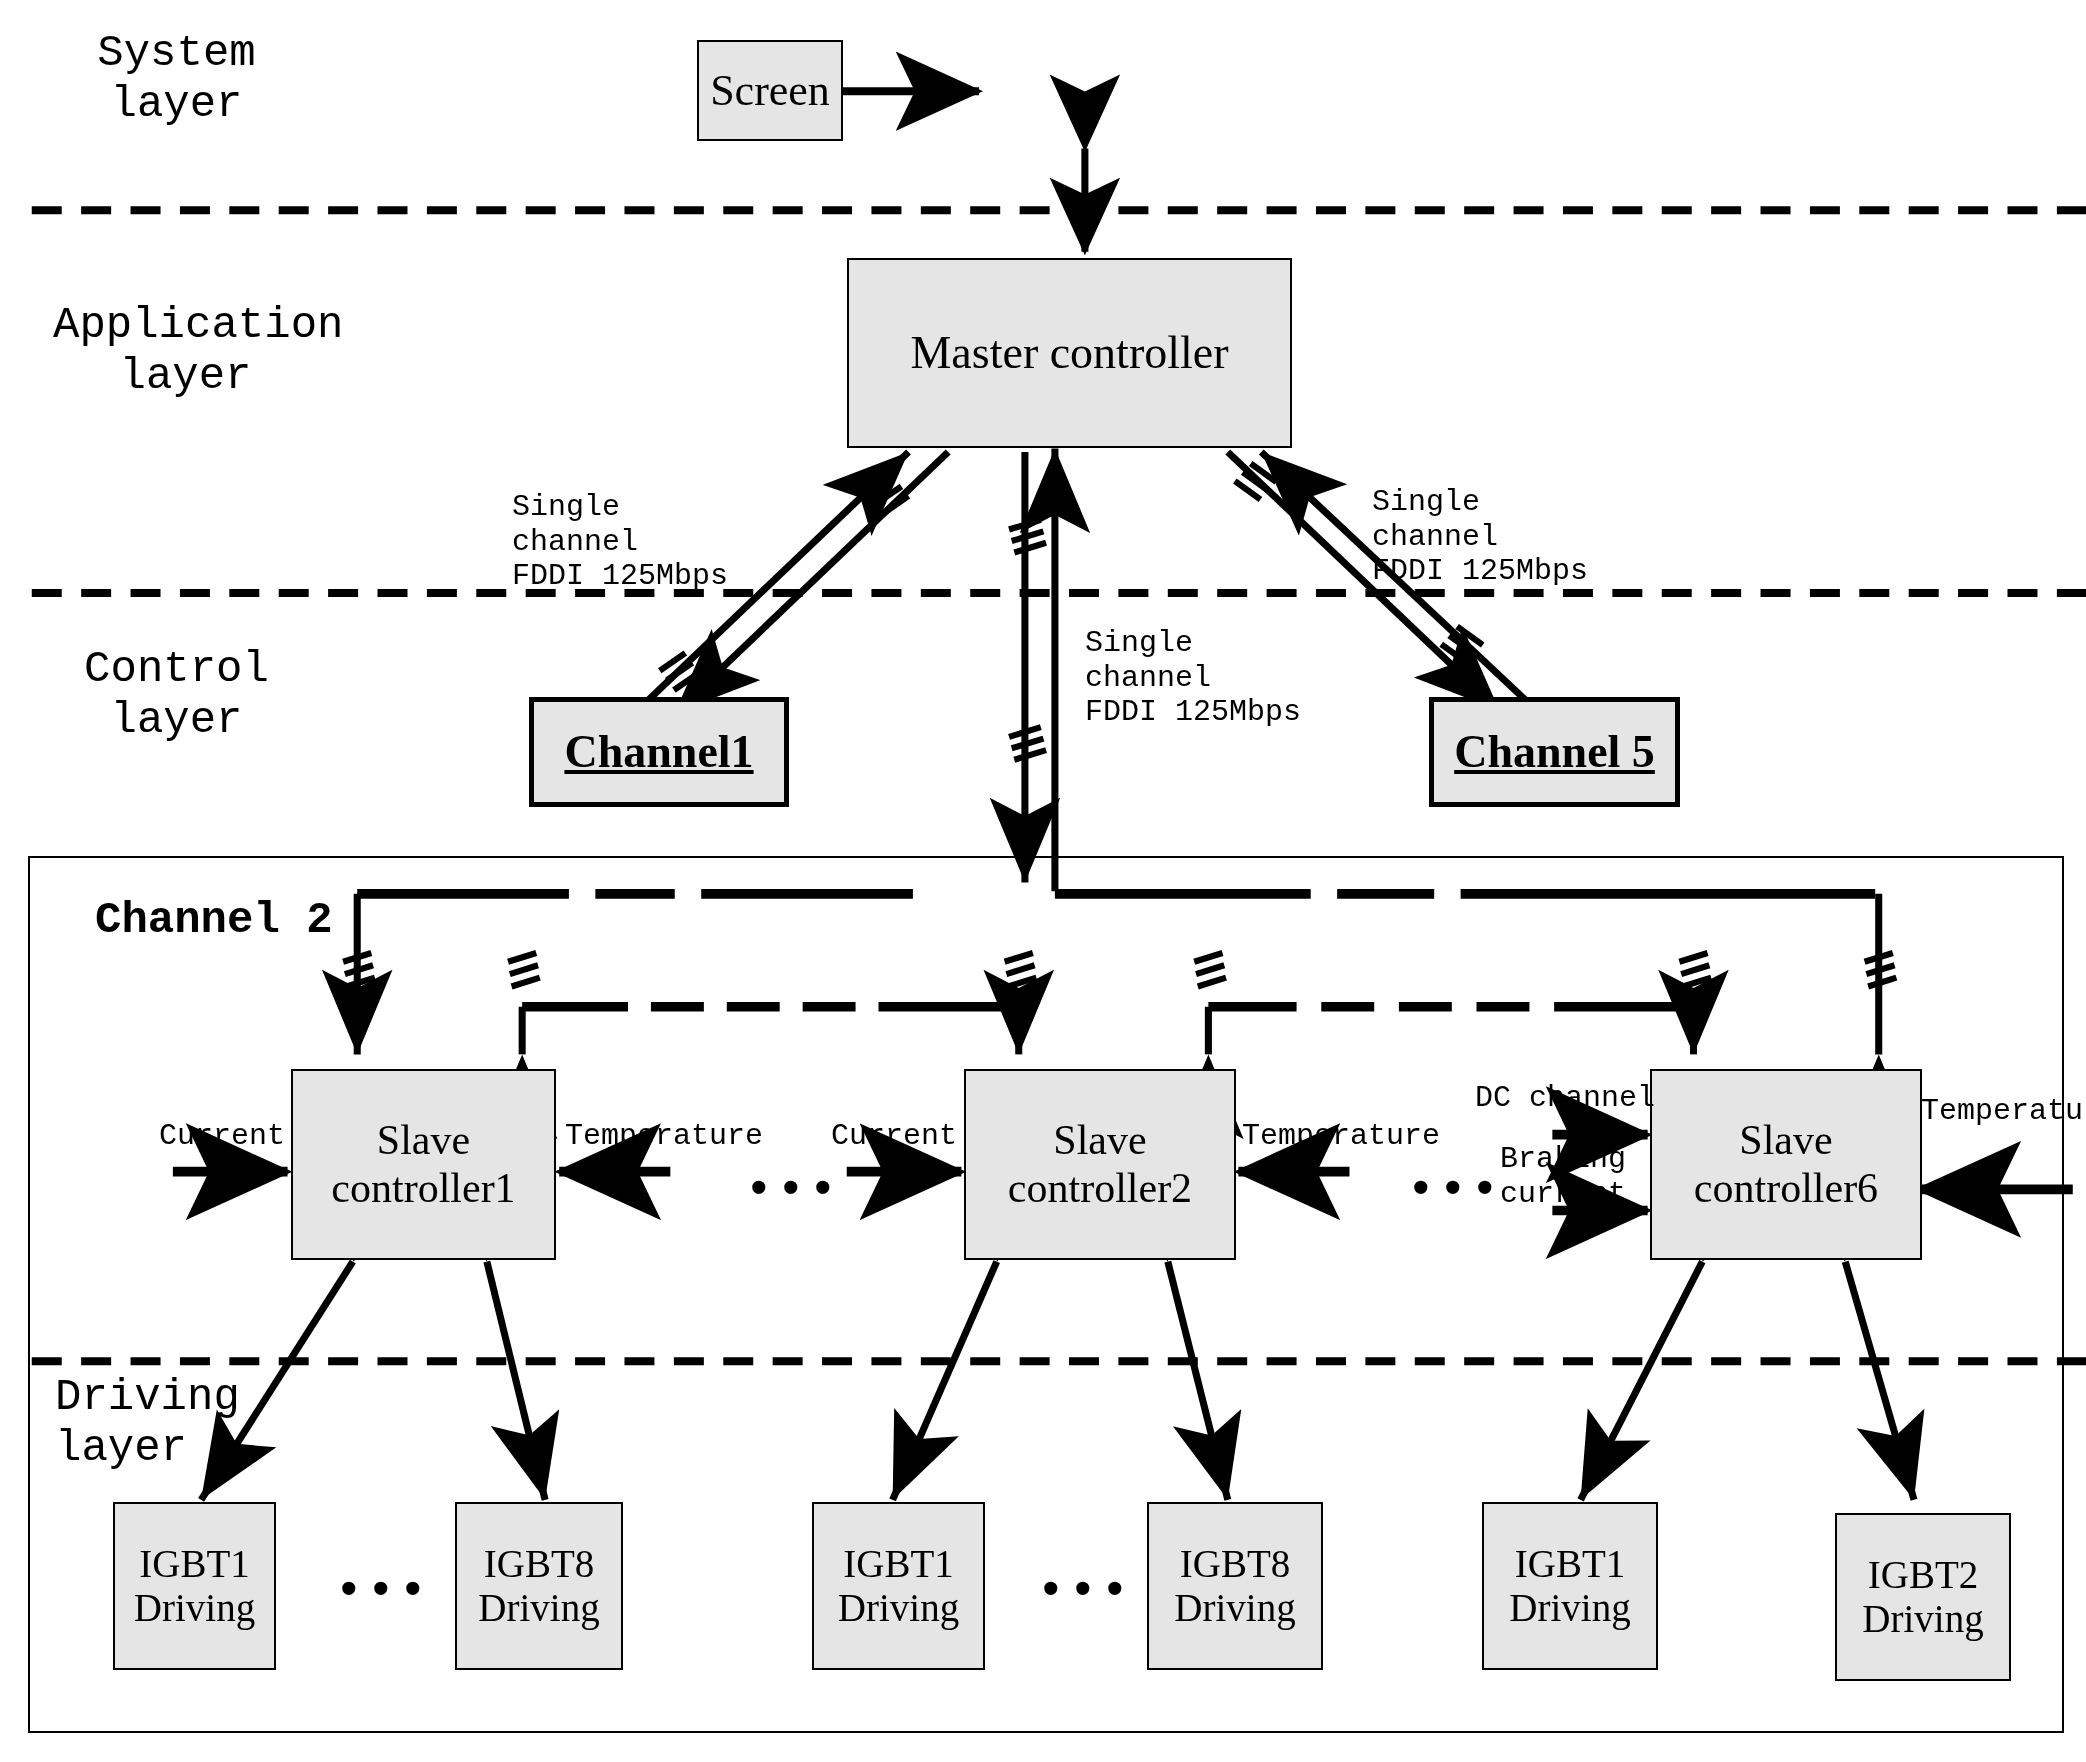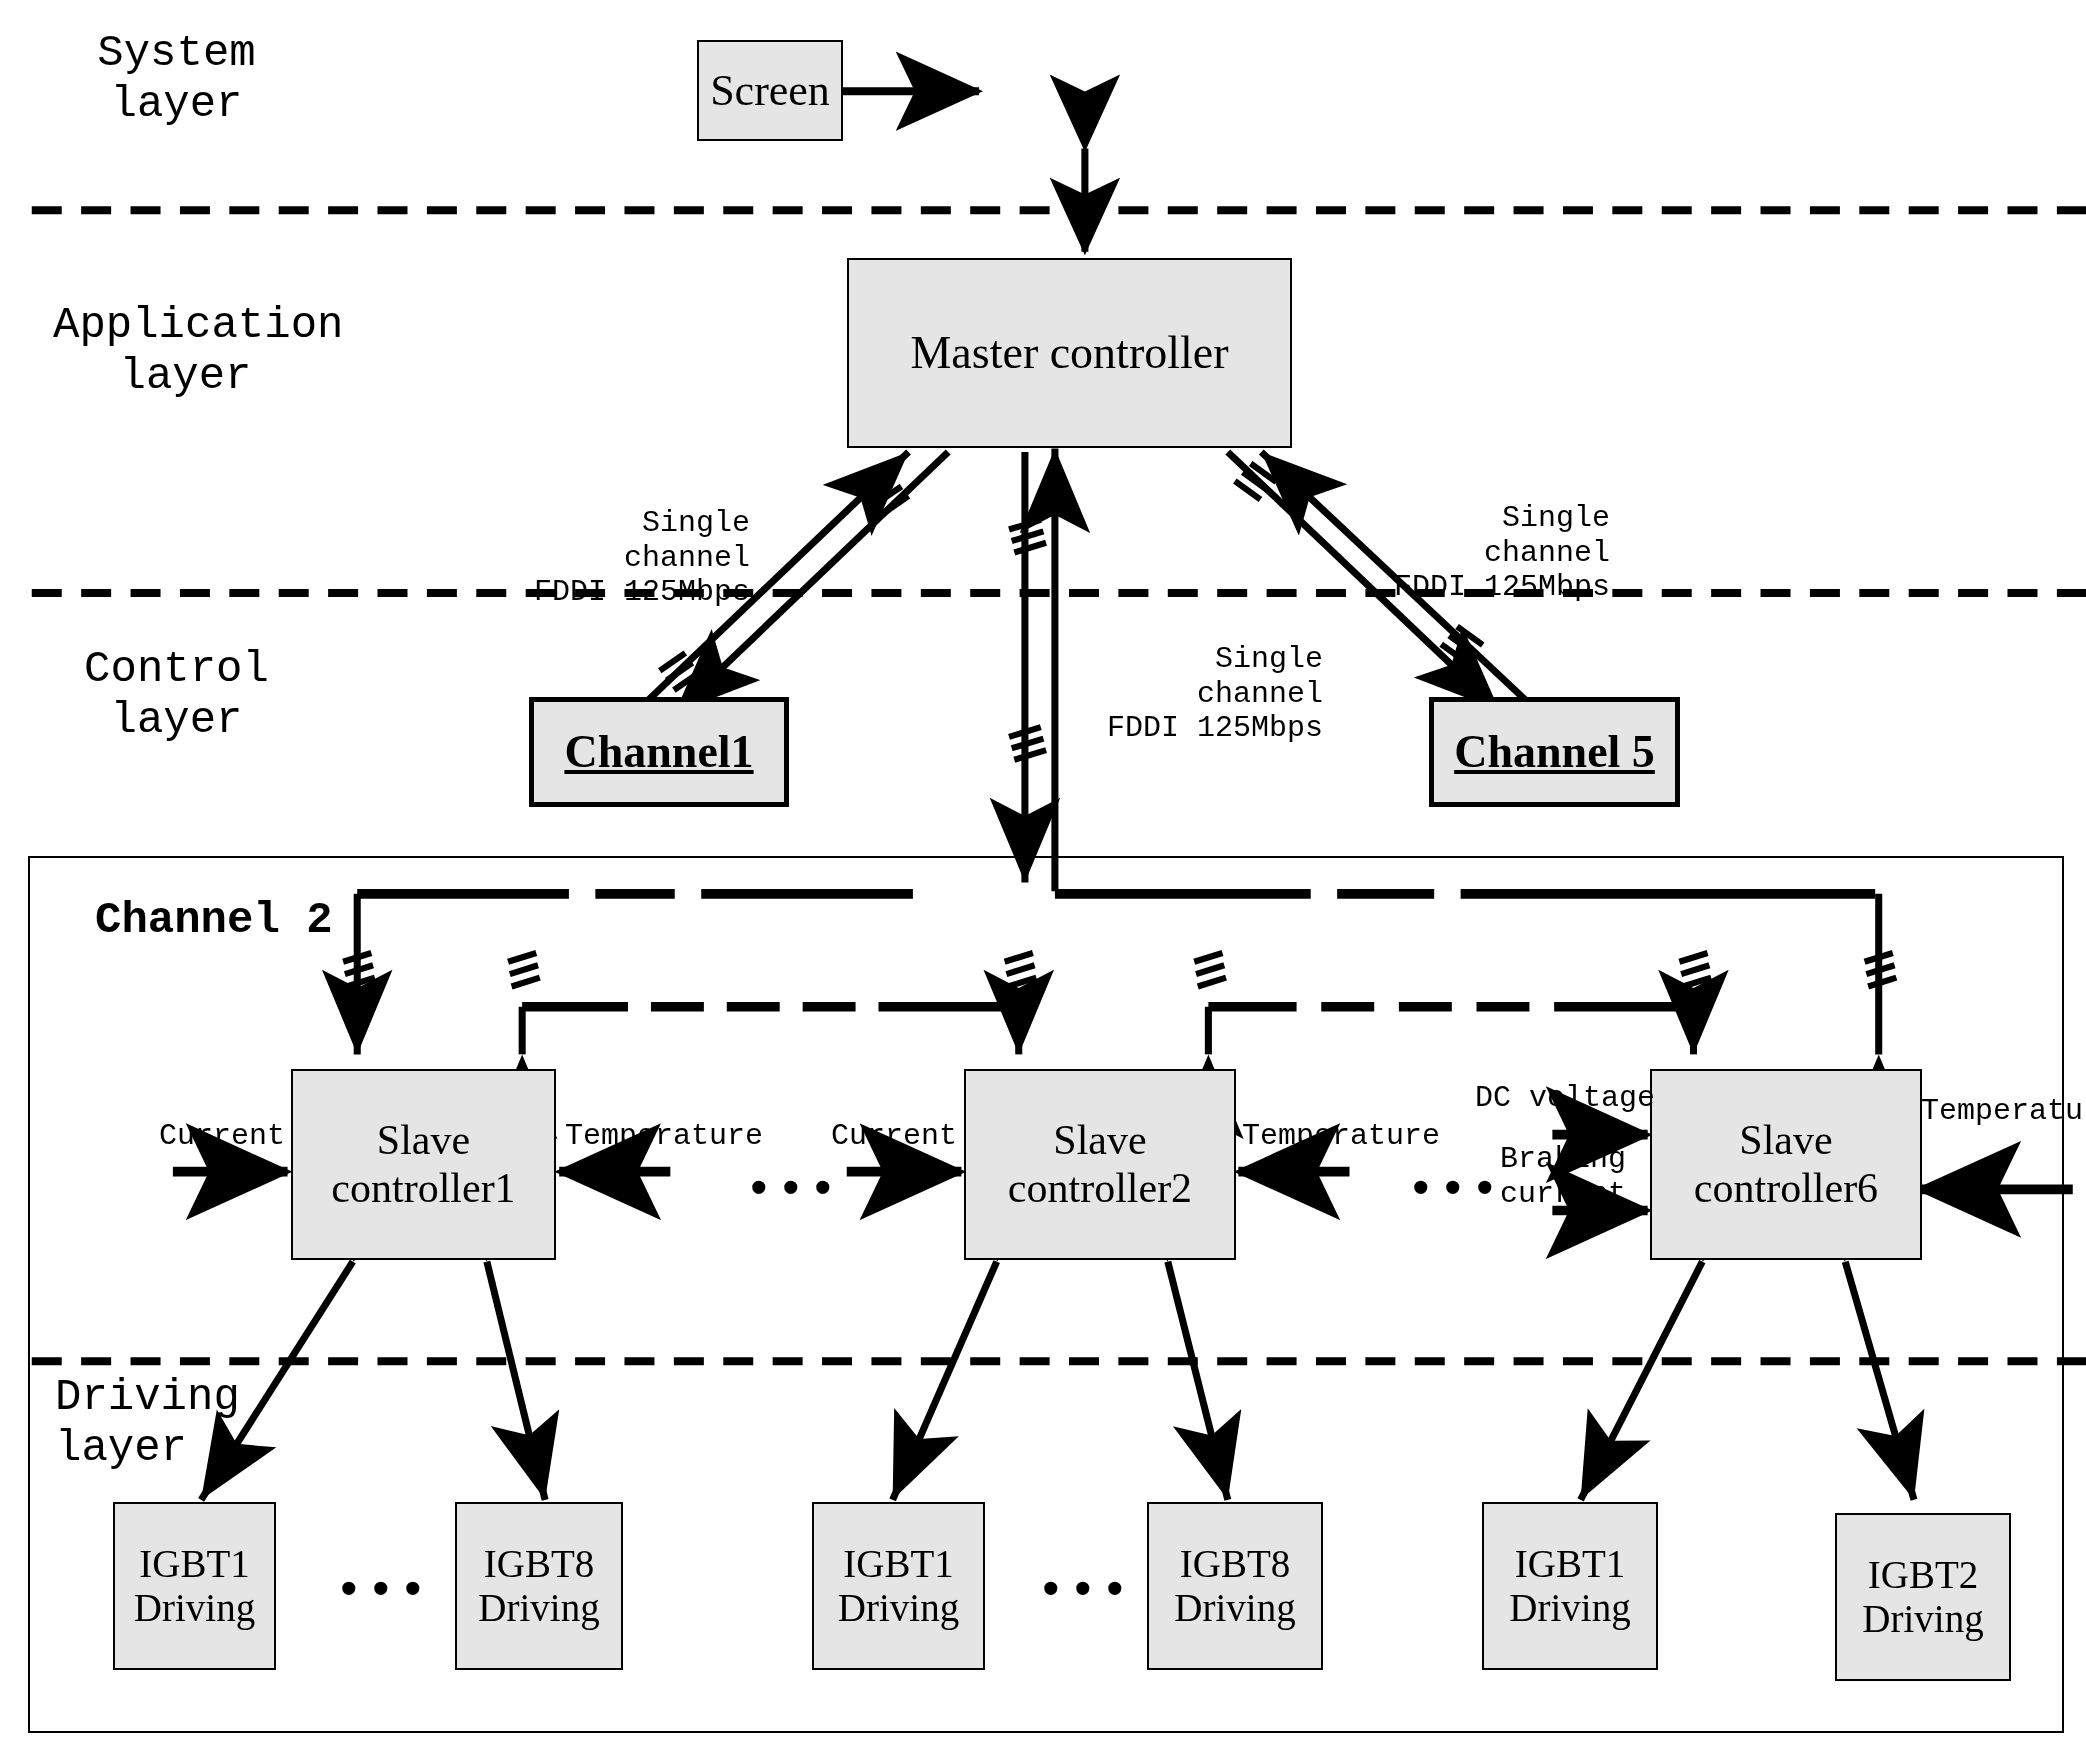--- a/index.html
+++ b/index.html
@@ -24,21 +24,21 @@
   .nodebox.thick{border-width:5.3px;text-decoration:underline;}
   .lbl{
     position:absolute;
     color:#000;
     font-family:Liberation Mono, monospace;
     white-space:pre-line;
     line-height:1.15;
   }
   .layername{font-size:44px;text-align:center;}
   .chanlabel{font-size:44px;font-weight:bold;}
-  .sigtext{font-size:30px;text-align:right;margin-top:16px;}
+  .sigtext{font-size:30px;text-align:left;}
   .portlabel{font-size:30px;}
   .dots{font-size:46px;font-weight:bold;letter-spacing:4.4px;}
   .outerbox{
     position:absolute;
     border:2.6px solid #000;
     box-sizing:border-box;
     background:transparent;
   }
 </style>
 </head>
@@ -215,21 +215,21 @@
 FDDI 125Mbps</div>
   <div class="lbl sigtext" style="left:1085px;top:626px;width:238px;">Single channel
 FDDI 125Mbps</div>
   <div class="lbl sigtext" style="left:1372px;top:485px;width:238px;">Single channel
 FDDI 125Mbps</div>
 
   <div class="lbl portlabel" style="left:159px;top:1119px;">Current</div>
   <div class="lbl portlabel" style="left:565px;top:1119px;">Temperature</div>
   <div class="lbl portlabel" style="left:831px;top:1119px;">Current</div>
   <div class="lbl portlabel" style="left:1242px;top:1119px;">Temperature</div>
-  <div class="lbl portlabel" style="left:1475px;top:1081px;">DC voltage</div>
+  <div class="lbl portlabel" style="left:1475px;top:1081px;">DC channel</div>
   <div class="lbl portlabel" style="left:1500px;top:1142px;width:141px;">Braking
 current</div>
   <div class="lbl portlabel" style="left:1921px;top:1094px;">Temperature</div>
 
   <div class="lbl dots" style="left:745px;top:1165px;">•••</div>
   <div class="lbl dots" style="left:1407px;top:1165px;">•••</div>
   <div class="lbl dots" style="left:335px;top:1566px;">•••</div>
   <div class="lbl dots" style="left:1037px;top:1566px;">•••</div>
 
 </div>

